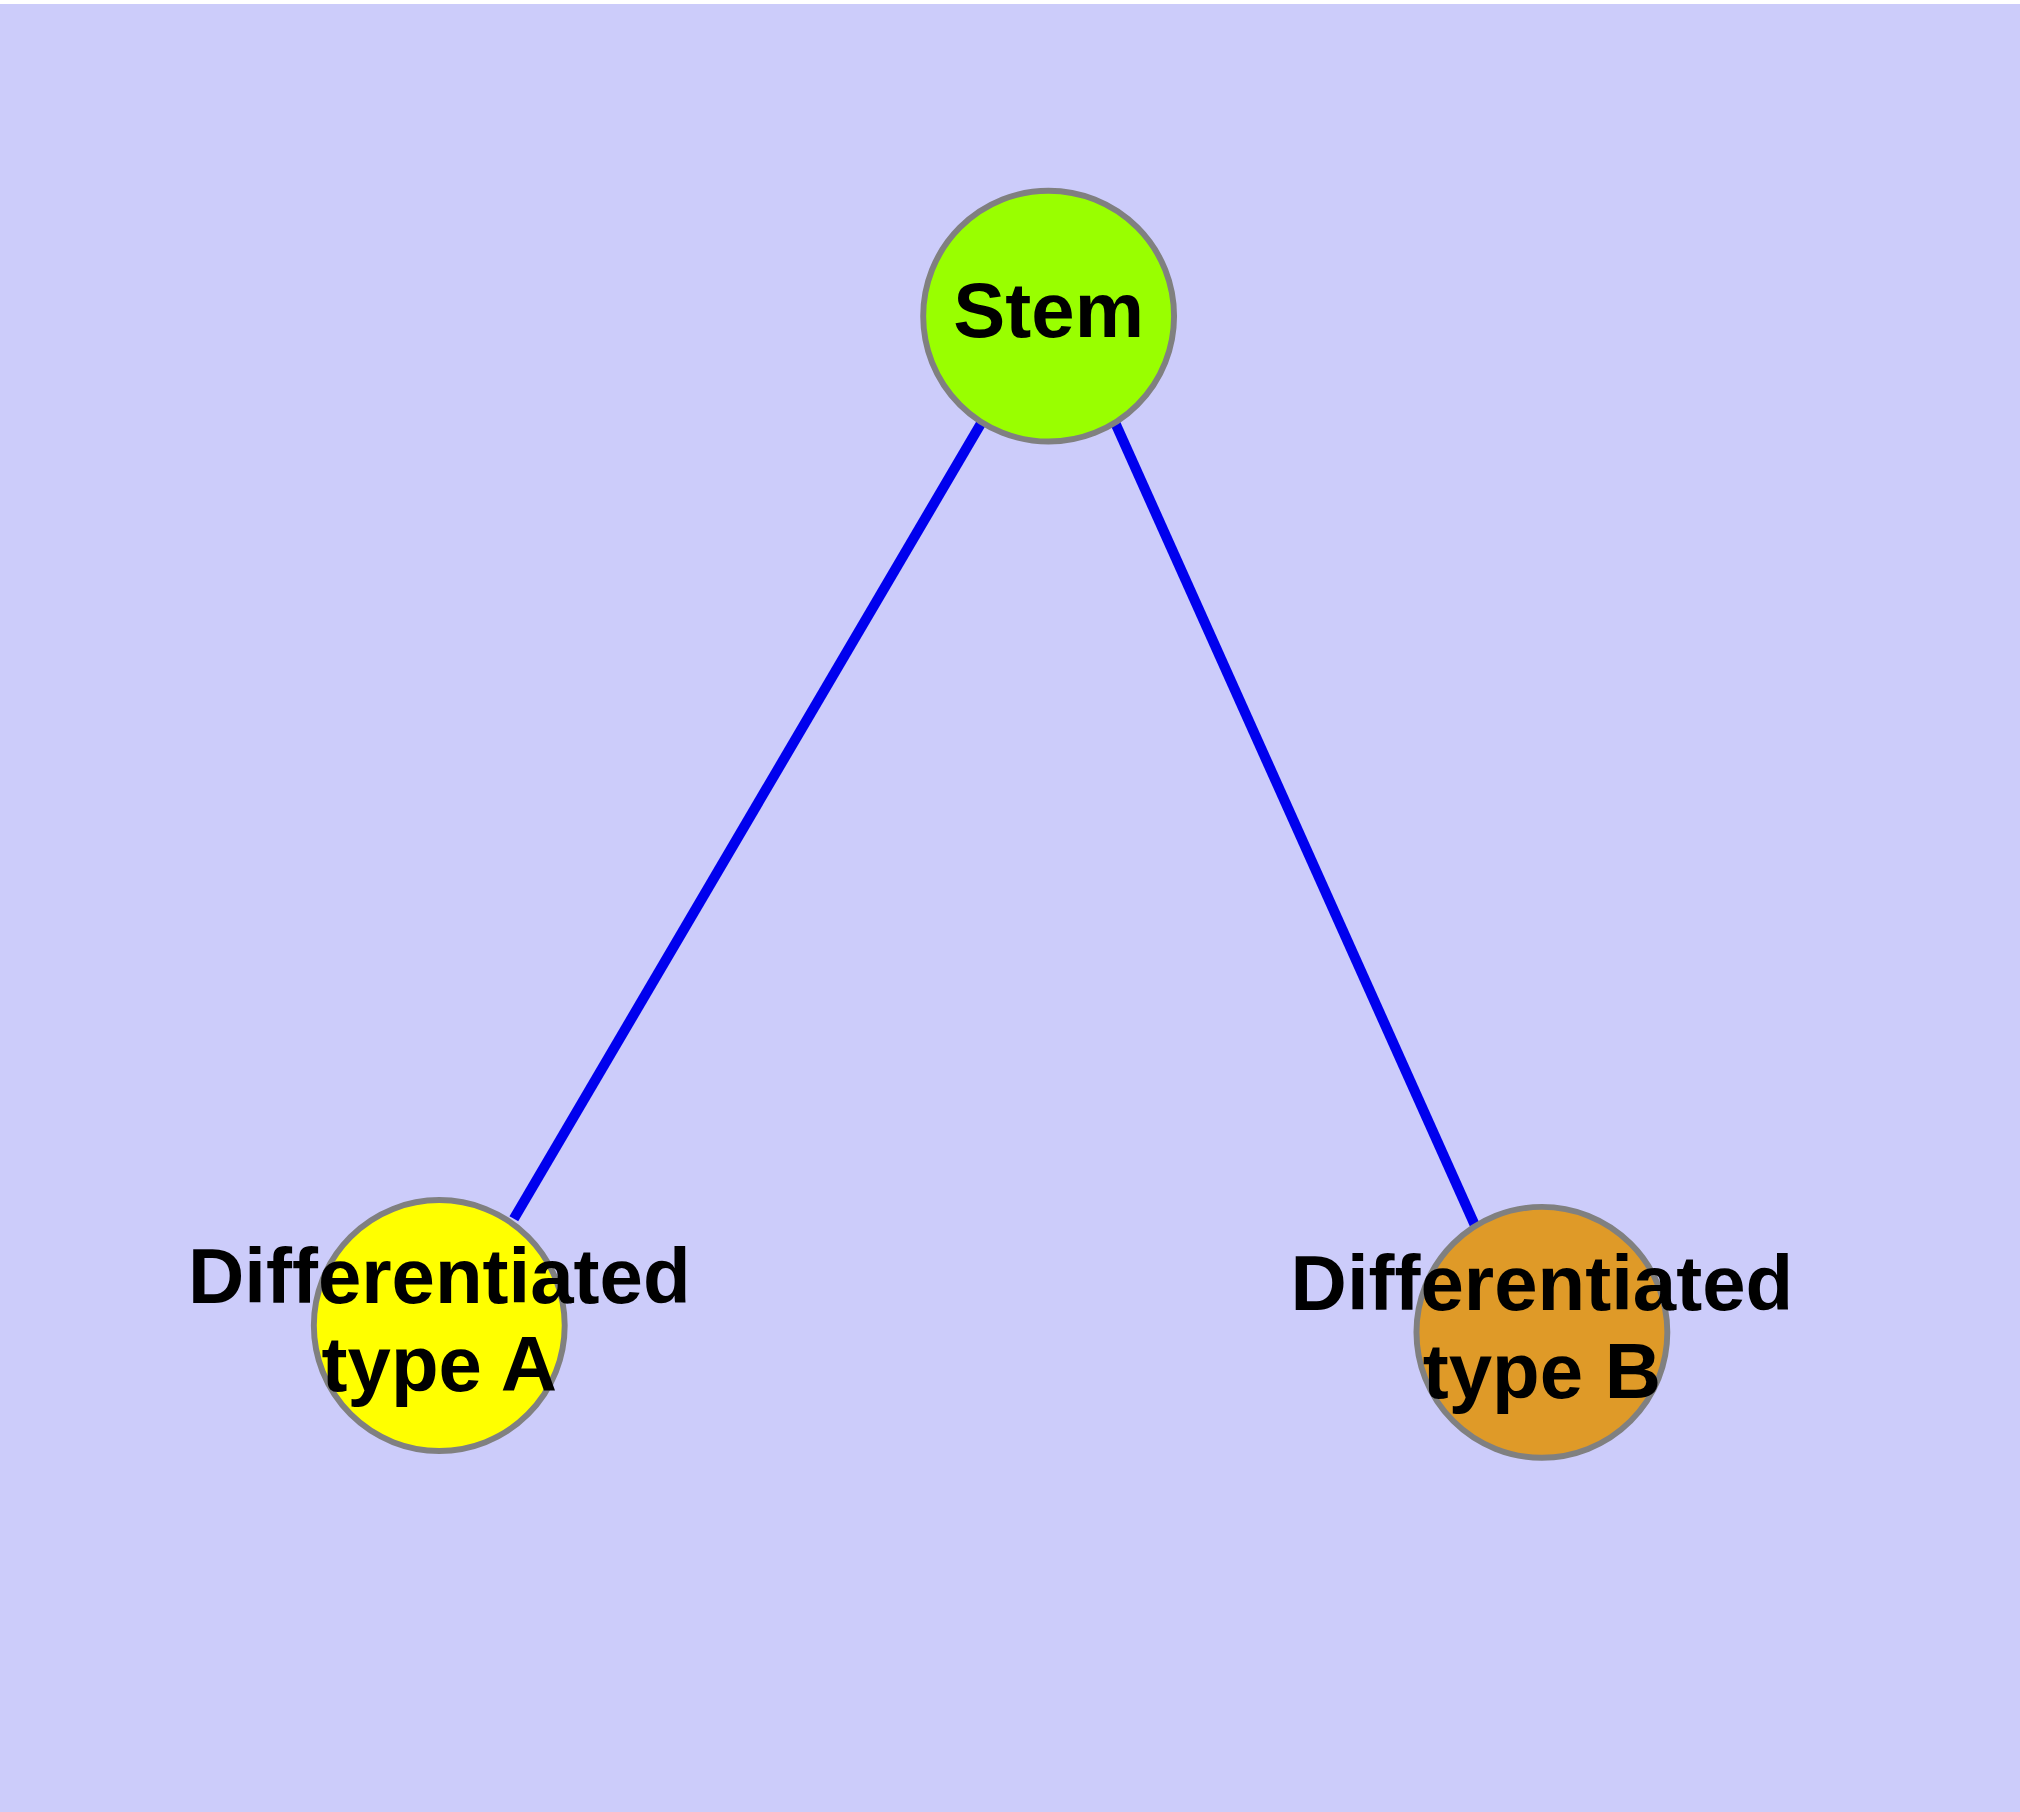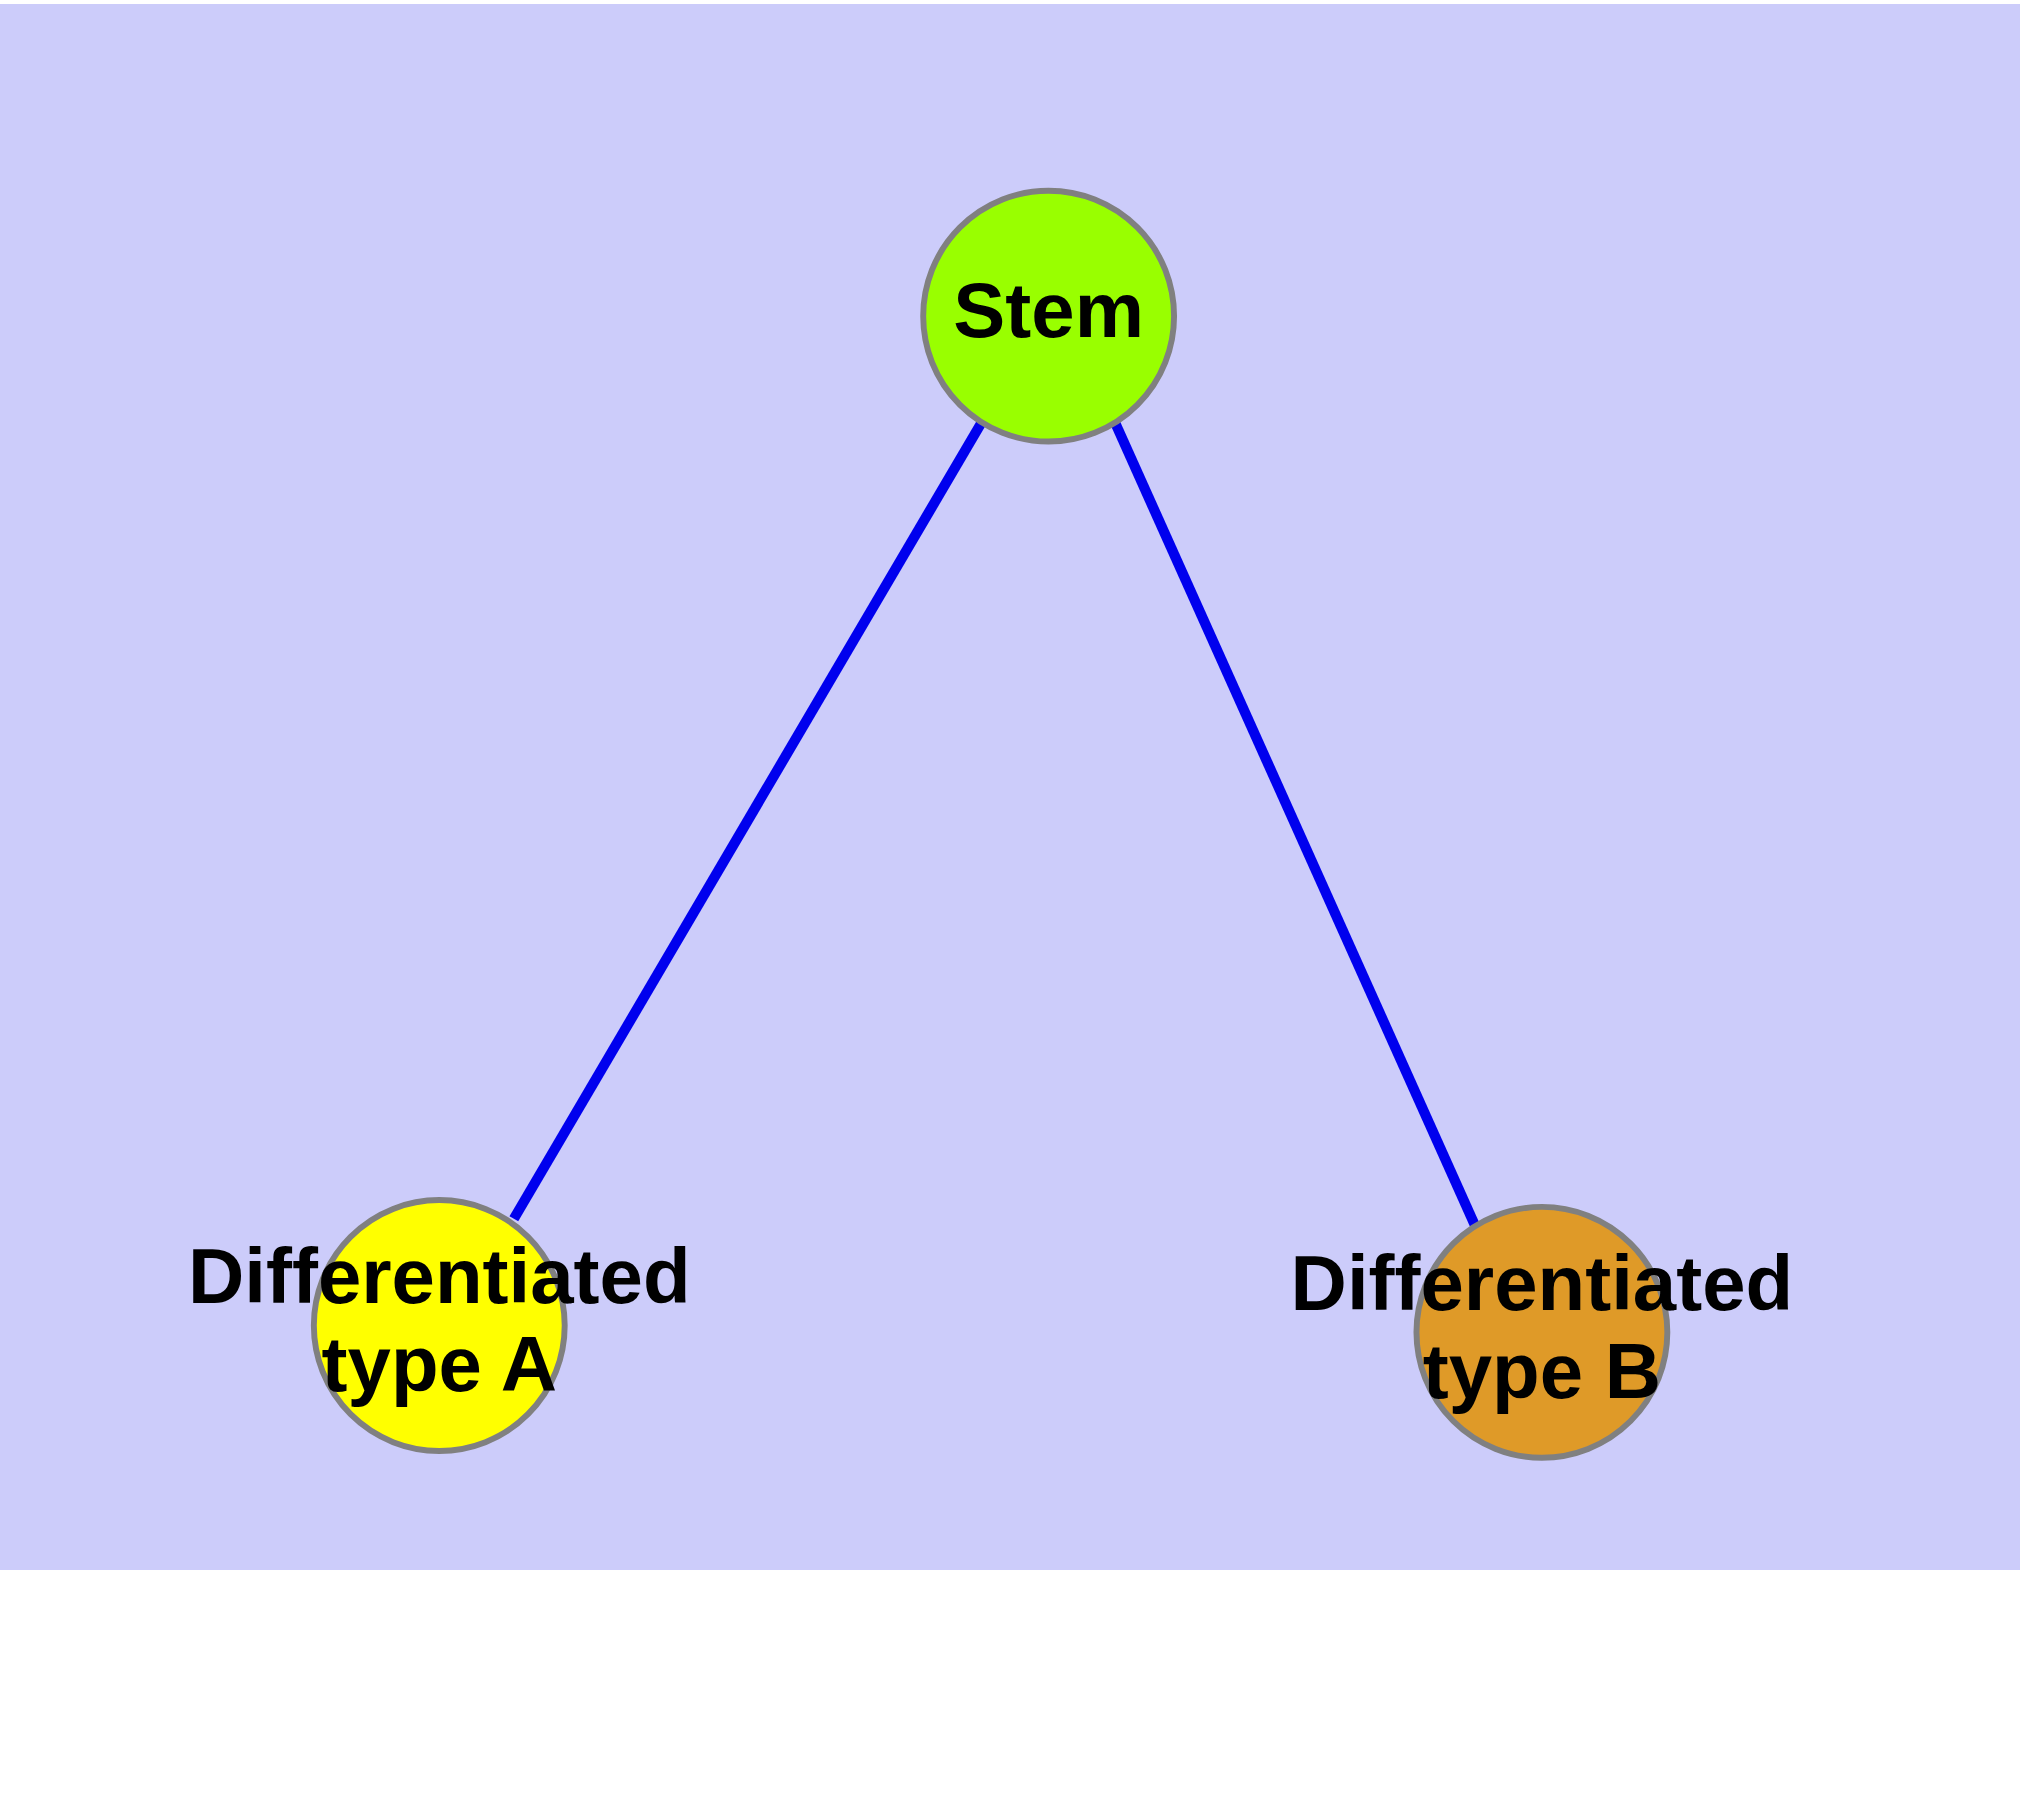--- a/index.html
+++ b/index.html
@@ -3,21 +3,21 @@
 <meta charset="utf-8">
 <style>
   html, body {
     margin: 0;
     padding: 0;
     background: #ffffff;
   }
   #canvas {
     position: relative;
     width: 2021px;
-    height: 1570px;
+    height: 1812px;
     overflow: hidden;
     background: #ccccfa;
     font-family: "Liberation Sans", sans-serif;
   }
   #graph-svg {
     position: absolute;
     left: 0;
     top: 0;
     width: 2021px;
     height: 1812px;

